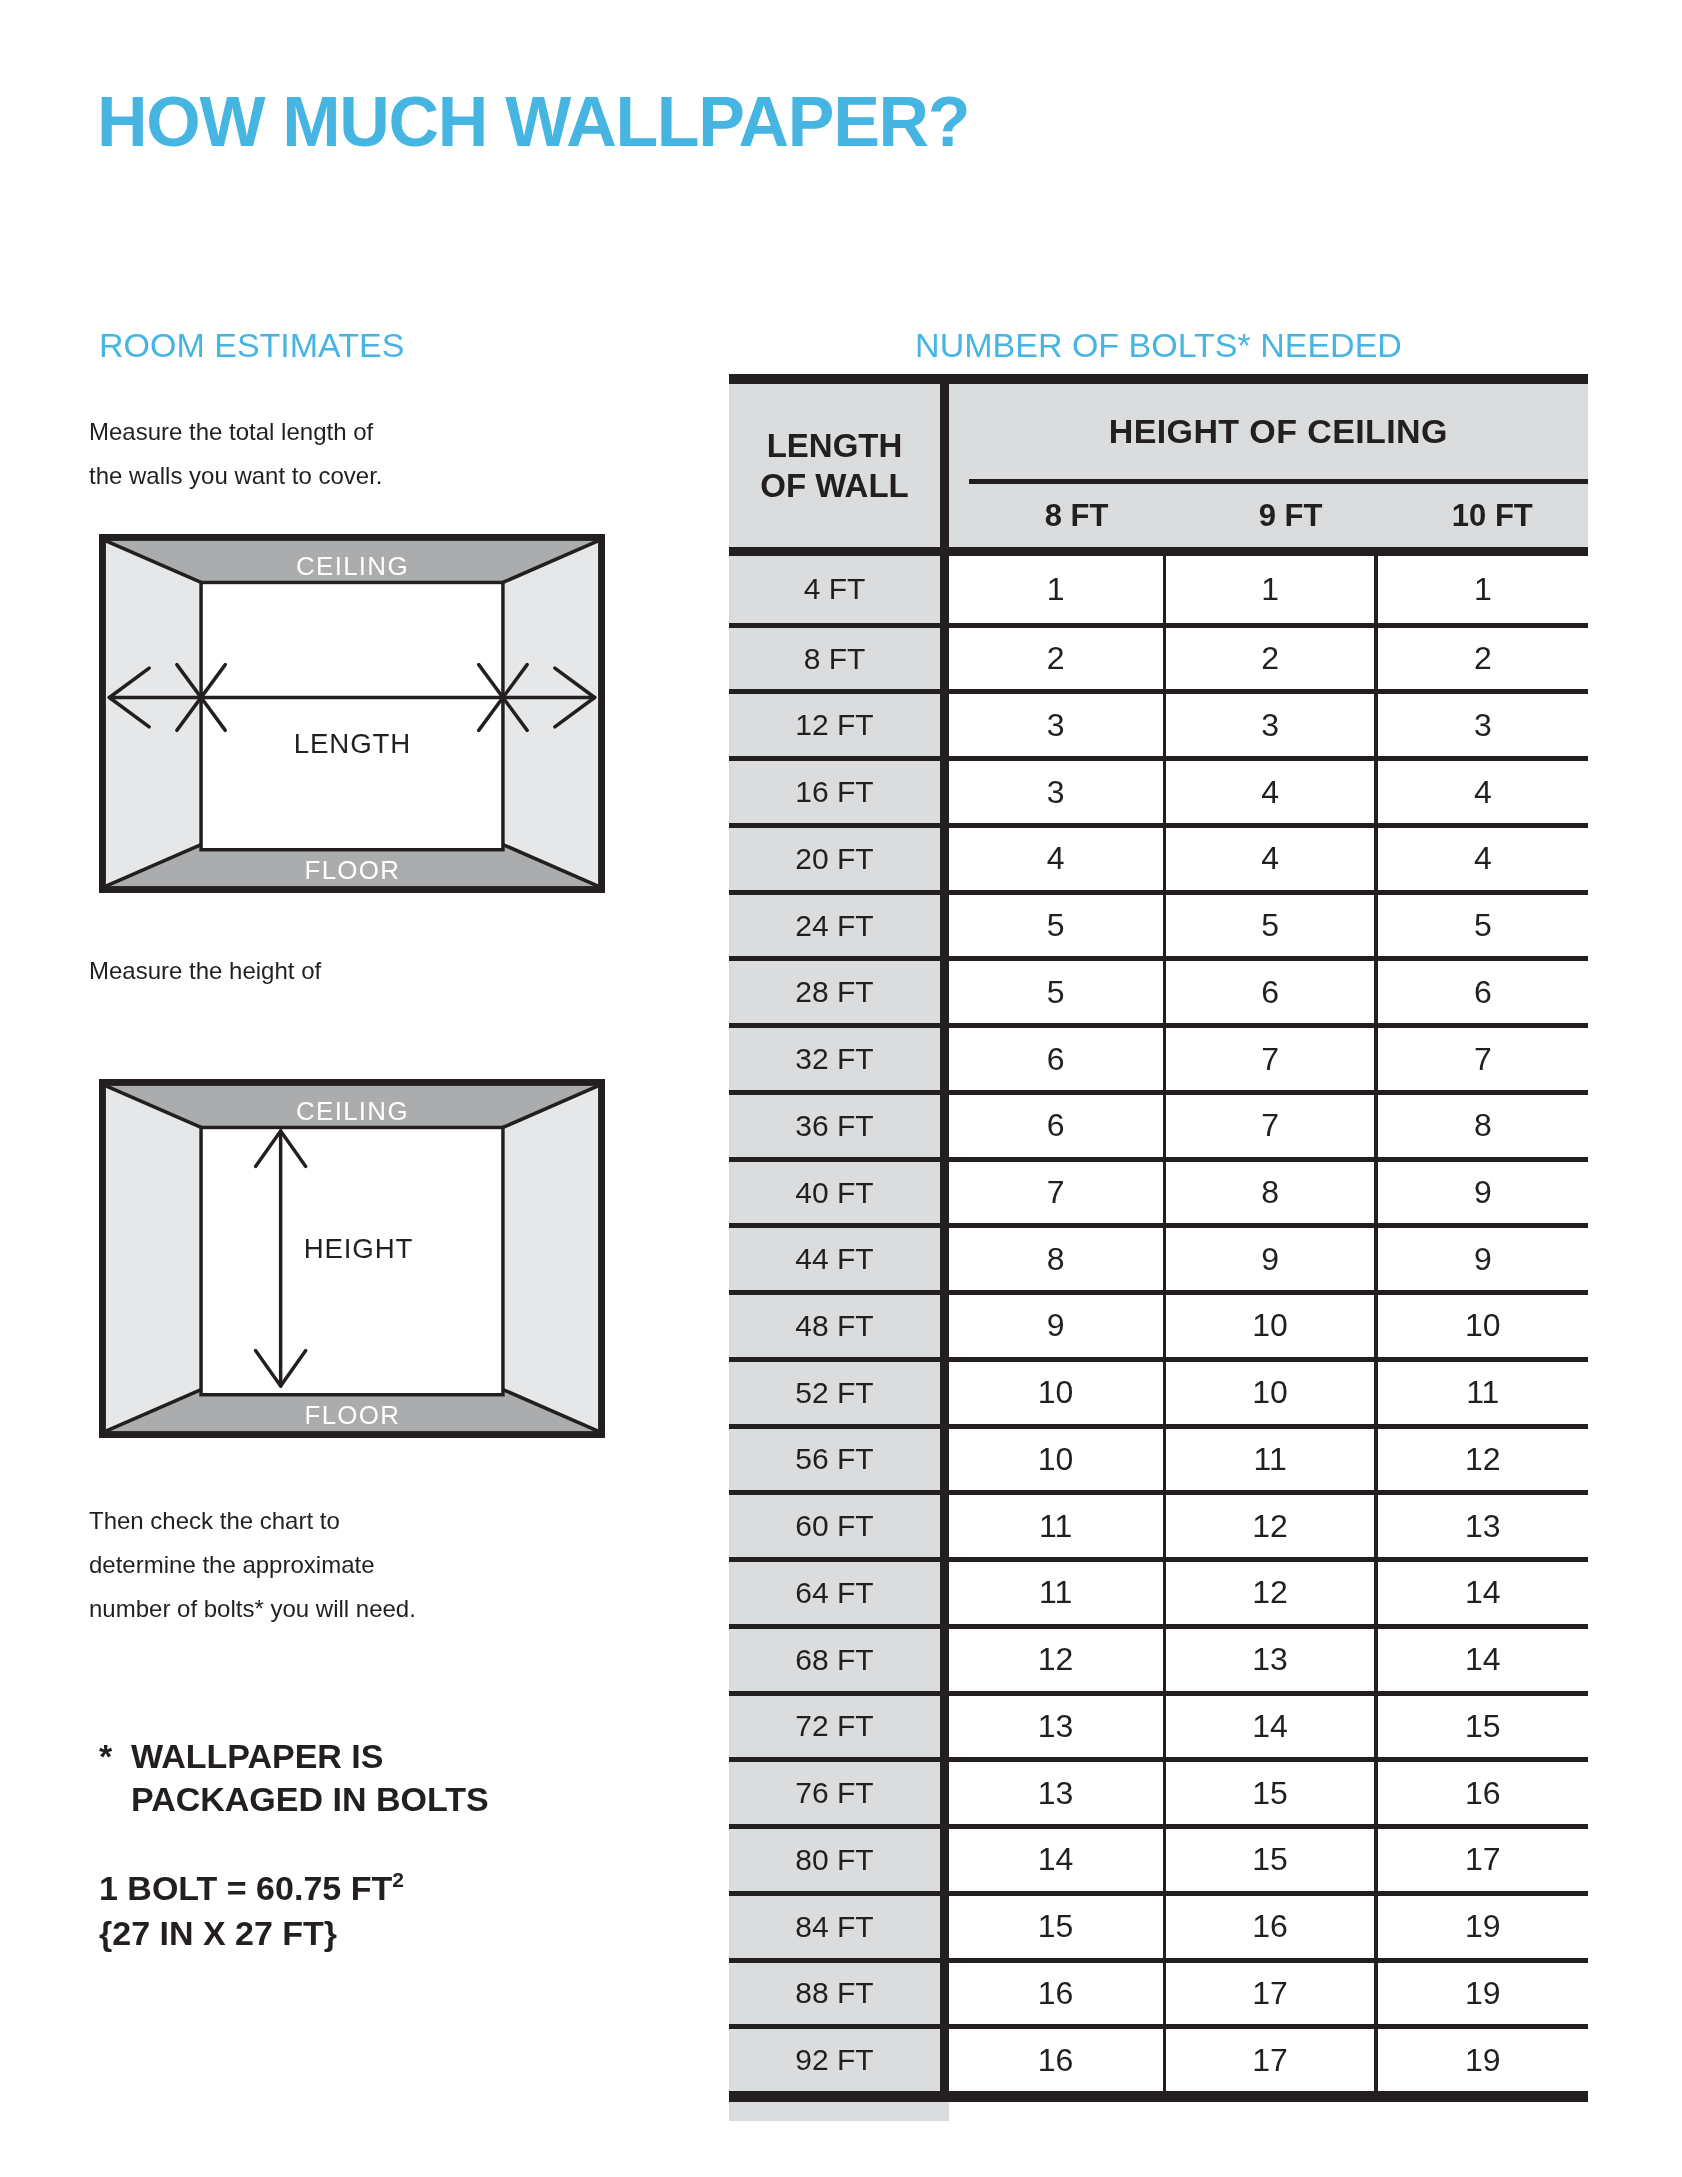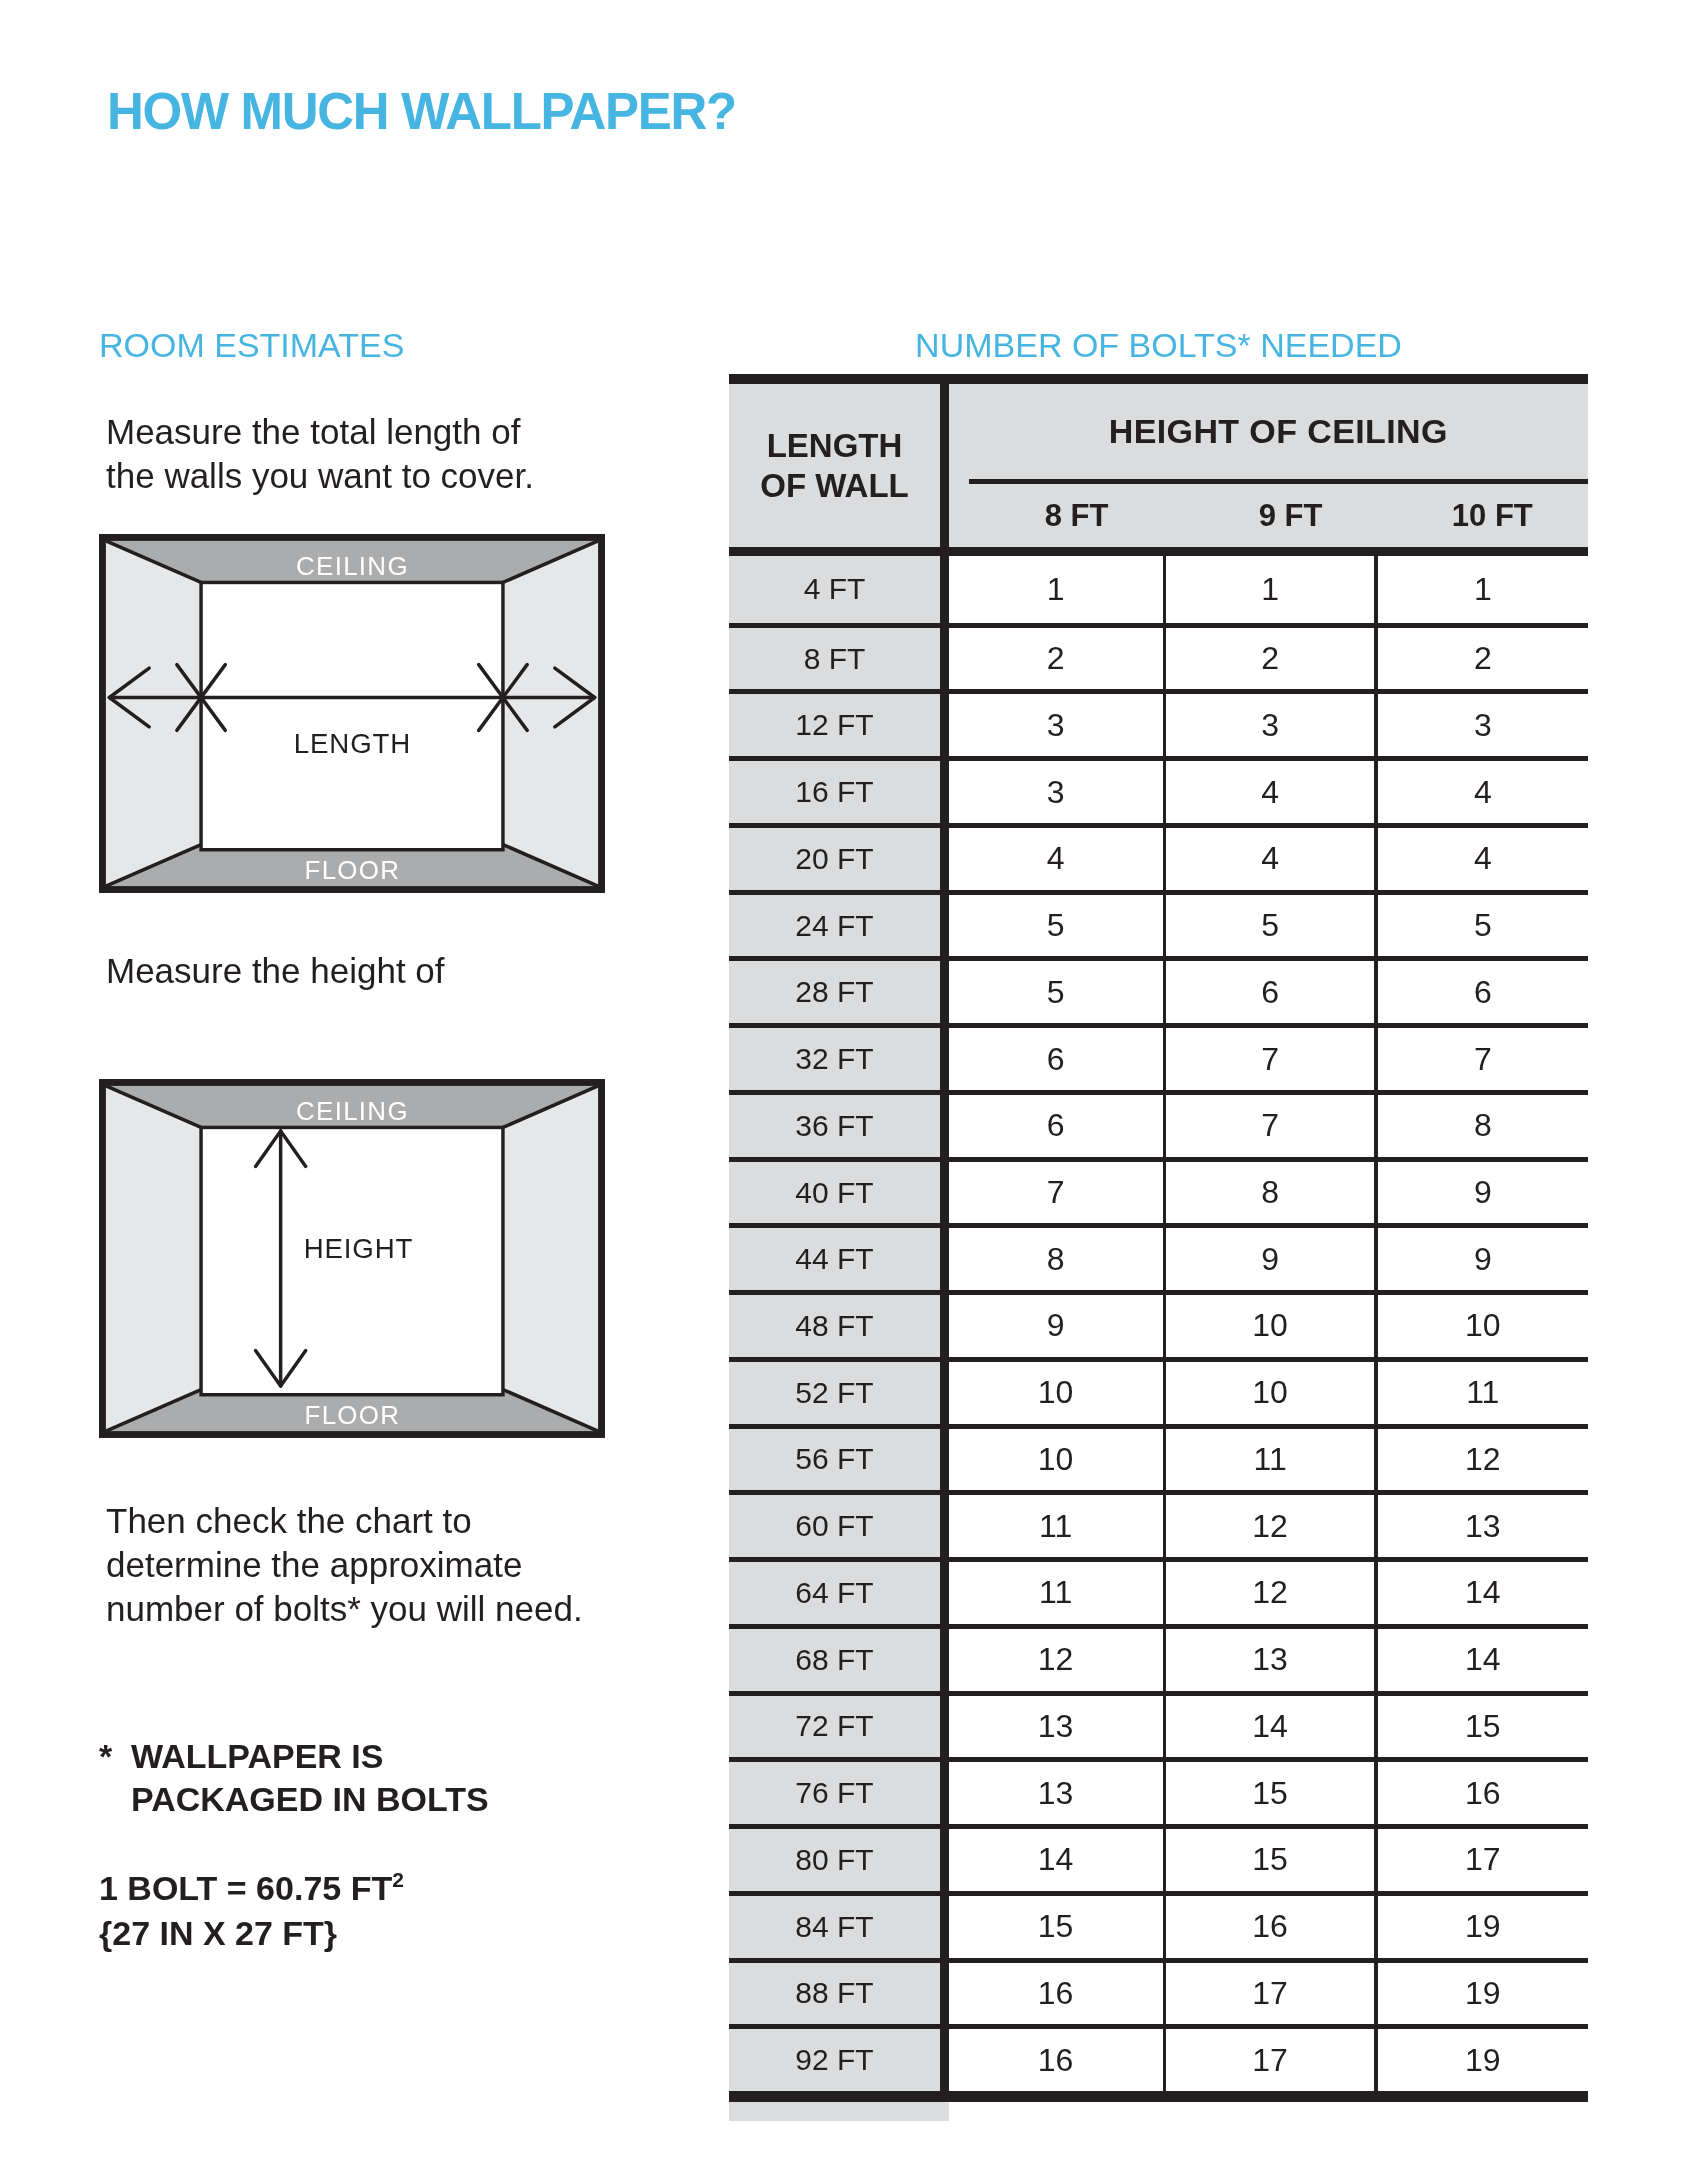--- a/index.html
+++ b/index.html
@@ -14,32 +14,32 @@
   .page{
     position:relative;
     width:1683px;height:2177px;
     background:#fff;
     font-family:"Liberation Sans", sans-serif;
     color:var(--ink);
     overflow:hidden;
   }
   .main-title{
     position:absolute;left:97px;top:82px;
-    font-size:51px;font-weight:bold;letter-spacing:-1.3px;
-    color:var(--accent);white-space:nowrap;margin-left:10px;
+    font-size:70px;font-weight:bold;letter-spacing:-1.3px;
+    color:var(--accent);white-space:nowrap;
   }
   .blue-heading{
     font-size:34px;font-weight:normal;color:var(--accent);
     letter-spacing:0px;white-space:nowrap;
   }
   .room-estimates-heading{position:absolute;left:99px;top:326px;}
   .table-heading{position:absolute;left:729px;top:326px;width:859px;text-align:center;}
   .para{
-    position:absolute;left:106px;
-    font-size:35px;line-height:44px;color:var(--ink);
+    position:absolute;left:89px;
+    font-size:24px;line-height:44px;color:var(--ink);
   }
   .para1{top:410px;}
   .para2{top:949px;}
   .para3{top:1499px;}
   .room-svg{position:absolute;left:99px;width:506px;height:359px;display:block;}
   .diagram-length{top:534px;}
   .diagram-height{top:1079px;}
   .room-svg text{font-family:"Liberation Sans", sans-serif;}
   .footnote{
     position:absolute;left:99px;top:1735px;

